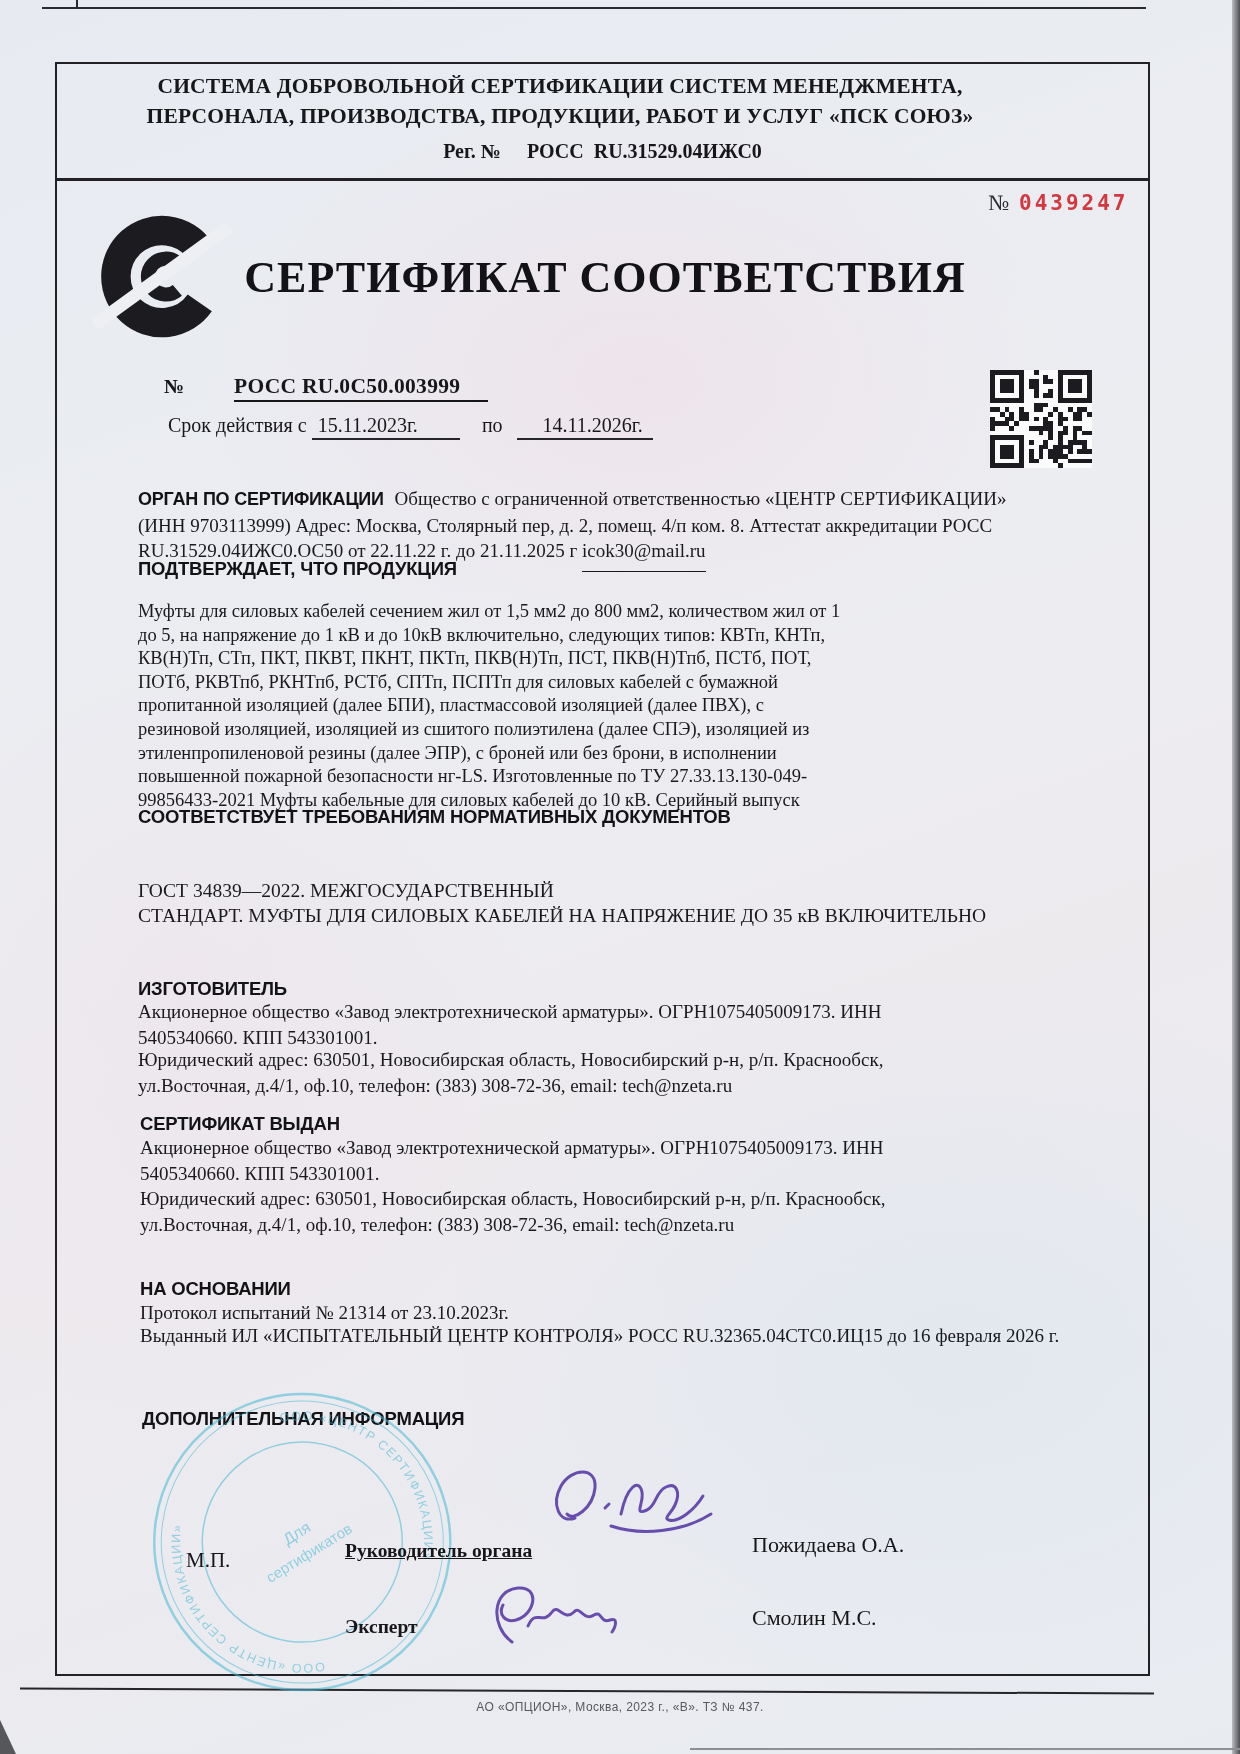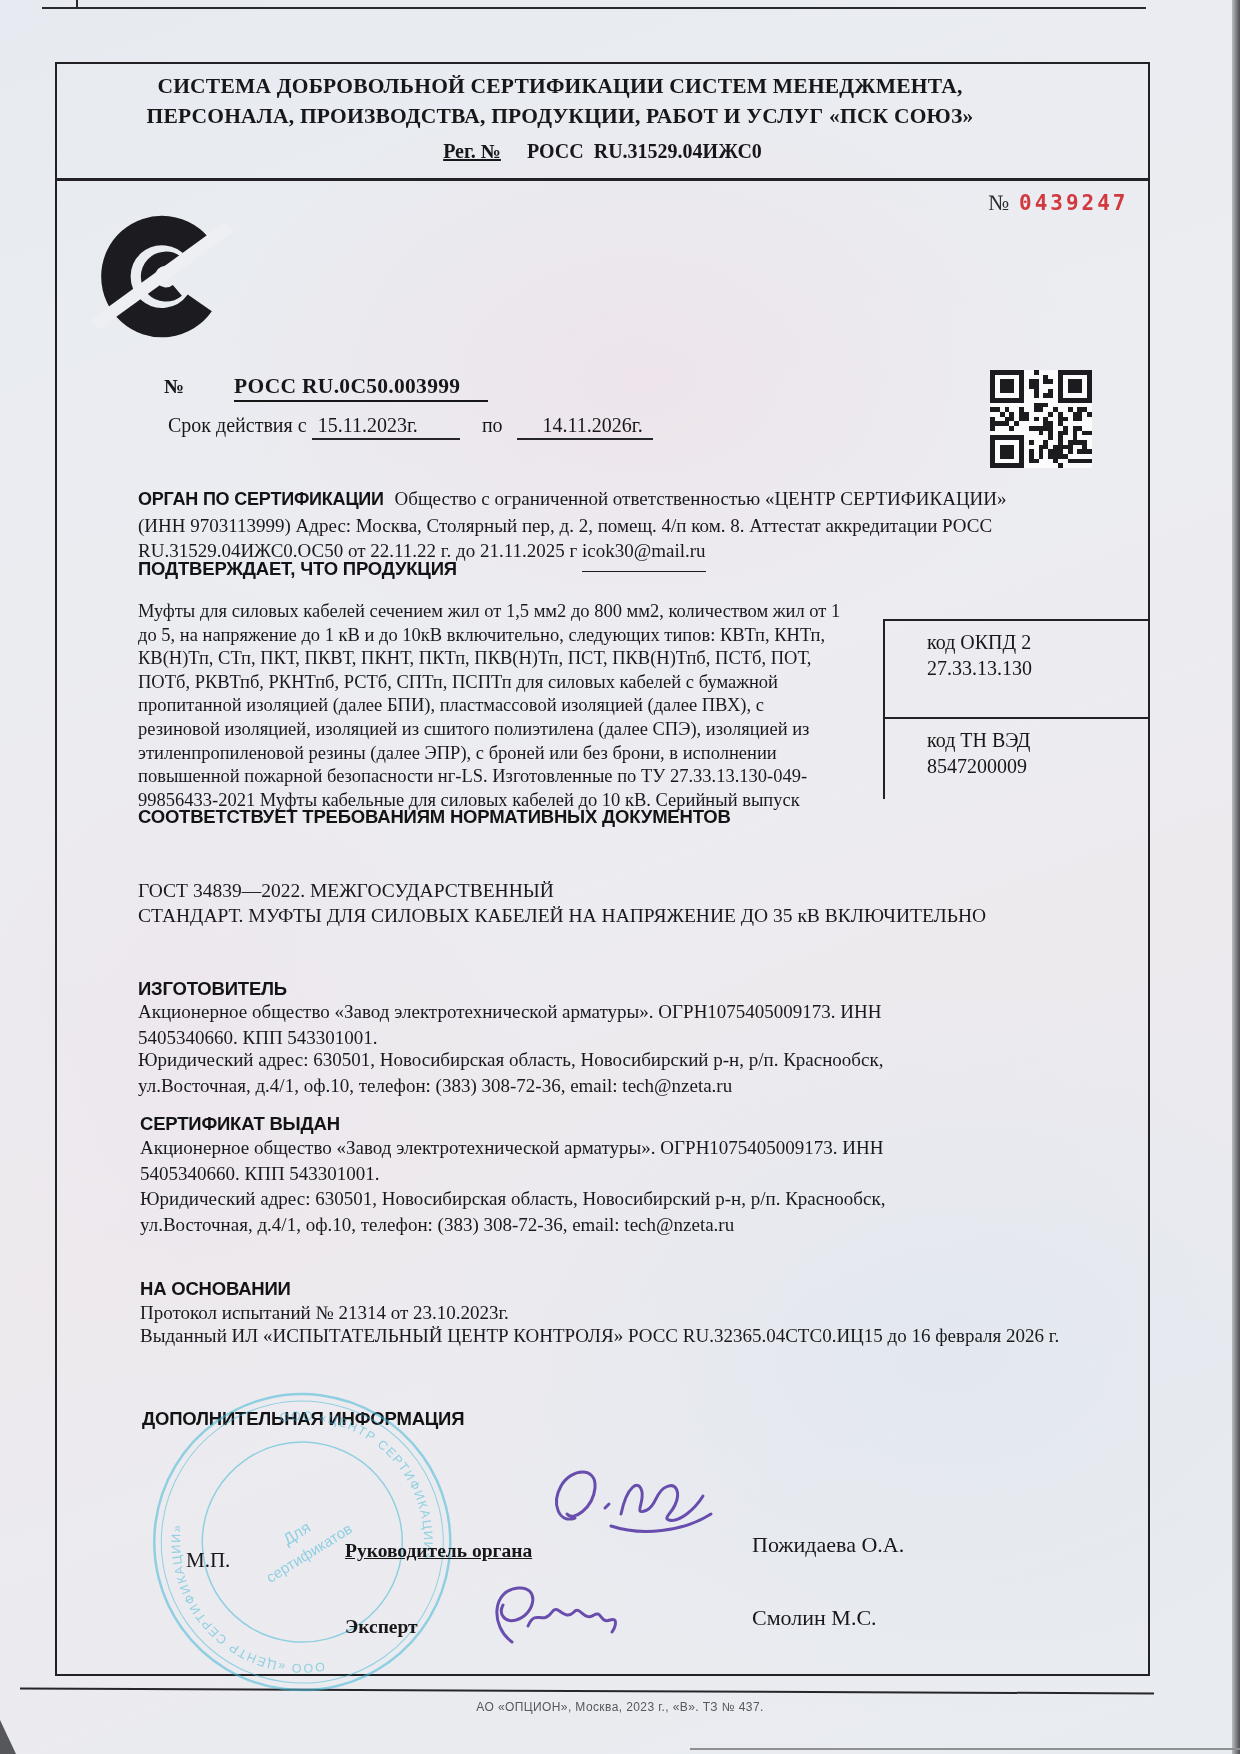--- a/index.html
+++ b/index.html
@@ -20,21 +20,21 @@
   .corner-bl{left:0;bottom:0;width:16px;height:34px;background:#55575b;clip-path:polygon(0 0,0 100%,100% 100%);}
   .bottom-edge{left:690px;bottom:4px;width:550px;height:2px;background:#8d8f93;}
   
   .frame{left:55px;top:62px;width:1095px;height:1614px;border:2.5px solid #222226;box-sizing:border-box;}
   .header-divider{left:55px;top:178px;width:1095px;height:2.5px;background:#222226;}
   .bottom-line2{left:20px;top:1690px;width:1134px;height:2px;background:#26262a;transform:rotate(.25deg);}
   
   .hdr{left:70px;width:980px;text-align:center;font-weight:700;font-size:21.5px;letter-spacing:.2px;white-space:nowrap;}
   .hdr1{top:74px;} .hdr2{top:104px;}
   .hdr-reg{left:70px;top:140px;width:1065px;text-align:center;font-weight:700;font-size:20px;white-space:pre;}
-  .hdr-reg .reg-label{margin-right:26px;text-decoration:underline;}
+  .hdr-reg .reg-label{margin-right:26px;}
   
   .form-no{left:988px;top:190px;white-space:nowrap;}
   .form-no .nl{font-size:22px;color:#2b2b30;}
   .form-no .nv{font-family:"DejaVu Sans Mono",monospace;font-weight:700;font-size:21px;letter-spacing:3px;color:#d2383e;margin-left:10px;}
   .title{left:150px;top:252px;width:910px;text-align:center;font-weight:700;font-size:44px;letter-spacing:1px;white-space:nowrap;color:#121217;}
   
   .cert-no{left:164px;top:374px;font-size:20px;white-space:nowrap;}
   .cert-no .lab{font-weight:700;margin-right:50px;}
   .cert-no .val{font-weight:700;font-size:21.5px;letter-spacing:.3px;border-bottom:2px solid #17171a;padding:0 28px 2px 0;text-align:center;}
   .validity{left:168px;top:414px;font-size:20px;white-space:nowrap;}
@@ -106,20 +106,21 @@
   <div class="abs form-no"><span class="nl">№</span><span class="nv">0439247</span></div>
 
   <div class="abs" style="left:92px;top:210px;width:140px;height:128px;">
     <svg viewBox="0 0 100 100" width="140" height="128">
       <path d="M 79.5 31.4 A 36 36 0 1 0 79.5 72.6" fill="none" stroke="#1b1b20" stroke-width="23"></path>
       <path d="M 62 41.3 A 14 14 0 1 0 62 62.7" fill="none" stroke="#1b1b20" stroke-width="11"></path>
       <rect x="-15" y="46.5" width="130" height="10" fill="#edeff3" transform="rotate(-36 50 52)"></rect>
     </svg>
   </div>
 
+  <div class="abs title">СЕРТИФИКАТ СООТВЕТСТВИЯ</div>
 
   <div class="abs cert-no"><span class="lab">№</span><span class="val">РОСС RU.0С50.003999</span></div>
 
   <div class="abs validity"><span>Срок действия с</span> <span class="u1">15.11.2023г.</span><span class="conj">по</span><span class="u2">14.11.2026г.</span></div>
 
   <div class="abs qr">
     <svg id="qr-svg" viewBox="0 0 21 21" width="102" height="98" preserveAspectRatio="none" shape-rendering="crispEdges">
       <rect x="0" y="0" width="21" height="21" fill="#fbfbfc"></rect>
       <g fill="#1b1b20">
         <rect x="0" y="0" width="7" height="7"></rect>
@@ -138,30 +139,20 @@
       </g>
     <path d="M9 0h1v1h-1zM11 1h1v1h-1zM8 2h1v1h-1zM9 2h1v1h-1zM11 2h1v1h-1zM12 2h1v1h-1zM8 3h1v1h-1zM9 3h1v1h-1zM9 4h1v1h-1zM12 4h1v1h-1zM9 5h1v1h-1zM11 5h1v1h-1zM12 5h1v1h-1zM9 7h1v1h-1zM10 7h1v1h-1zM11 7h1v1h-1zM0 8h1v1h-1zM1 8h1v1h-1zM3 8h1v1h-1zM6 8h1v1h-1zM9 8h1v1h-1zM10 8h1v1h-1zM13 8h1v1h-1zM16 8h1v1h-1zM18 8h1v1h-1zM19 8h1v1h-1zM2 9h1v1h-1zM4 9h1v1h-1zM6 9h1v1h-1zM7 9h1v1h-1zM12 9h1v1h-1zM14 9h1v1h-1zM17 9h1v1h-1zM18 9h1v1h-1zM20 9h1v1h-1zM0 10h1v1h-1zM3 10h1v1h-1zM4 10h1v1h-1zM6 10h1v1h-1zM7 10h1v1h-1zM9 10h1v1h-1zM11 10h1v1h-1zM14 10h1v1h-1zM15 10h1v1h-1zM17 10h1v1h-1zM18 10h1v1h-1zM0 11h1v1h-1zM1 11h1v1h-1zM2 11h1v1h-1zM3 11h1v1h-1zM5 11h1v1h-1zM11 11h1v1h-1zM12 11h1v1h-1zM14 11h1v1h-1zM0 12h1v1h-1zM4 12h1v1h-1zM8 12h1v1h-1zM9 12h1v1h-1zM10 12h1v1h-1zM11 12h1v1h-1zM12 12h1v1h-1zM15 12h1v1h-1zM17 12h1v1h-1zM18 12h1v1h-1zM10 13h1v1h-1zM12 13h1v1h-1zM14 13h1v1h-1zM15 13h1v1h-1zM17 13h1v1h-1zM19 13h1v1h-1zM20 13h1v1h-1zM12 14h1v1h-1zM14 14h1v1h-1zM17 14h1v1h-1zM8 15h1v1h-1zM11 15h1v1h-1zM14 15h1v1h-1zM16 15h1v1h-1zM17 15h1v1h-1zM18 15h1v1h-1zM19 15h1v1h-1zM10 16h1v1h-1zM11 16h1v1h-1zM13 16h1v1h-1zM14 16h1v1h-1zM15 16h1v1h-1zM16 16h1v1h-1zM19 16h1v1h-1zM8 17h1v1h-1zM10 17h1v1h-1zM12 17h1v1h-1zM13 17h1v1h-1zM14 17h1v1h-1zM16 17h1v1h-1zM18 17h1v1h-1zM19 17h1v1h-1zM20 17h1v1h-1zM8 18h1v1h-1zM10 18h1v1h-1zM12 18h1v1h-1zM13 18h1v1h-1zM14 18h1v1h-1zM15 18h1v1h-1zM8 19h1v1h-1zM9 19h1v1h-1zM13 19h1v1h-1zM16 19h1v1h-1zM17 19h1v1h-1zM18 19h1v1h-1zM19 19h1v1h-1zM20 19h1v1h-1zM14 20h1v1h-1z" fill="#1b1b20"></path>
       </svg>
   </div>
 
   <div class="abs p sec-authority"><span class="lbl">ОРГАН ПО СЕРТИФИКАЦИИ</span> <span>Общество с ограниченной ответственностью «ЦЕНТР СЕРТИФИКАЦИИ» (ИНН 9703113999) Адрес: Москва, Столярный пер, д. 2, помещ. 4/п ком. 8. Аттестат аккредитации РОСС RU.31529.04ИЖС0.ОС50 от 22.11.22 г. до 21.11.2025 г</span> <span class="u">icok30@mail.ru</span></div>
 
   <div class="abs lbl prod-lbl">ПОДТВЕРЖДАЕТ, ЧТО ПРОДУКЦИЯ</div>
   <div class="abs p prod-text">Муфты для силовых кабелей сечением жил от 1,5 мм2 до 800 мм2, количеством жил от 1 до 5, на напряжение до 1 кВ и до 10кВ включительно, следующих типов: КВТп, КНТп, КВ(Н)Тп, СТп, ПКТ, ПКВТ, ПКНТ, ПКТп, ПКВ(Н)Тп, ПСТ, ПКВ(Н)Тпб, ПСТб, ПОТ, ПОТб, РКВТпб, РКНТпб, РСТб, СПТп, ПСПТп для силовых кабелей с бумажной пропитанной изоляцией (далее БПИ), пластмассовой изоляцией (далее ПВХ), с резиновой изоляцией, изоляцией из сшитого полиэтилена (далее СПЭ), изоляцией из этиленпропиленовой резины (далее ЭПР), с броней или без брони, в исполнении повышенной пожарной безопасности нг-LS. Изготовленные по ТУ 27.33.13.130-049-99856433-2021 Муфты кабельные для силовых кабелей до 10 кВ. Серийный выпуск</div>
 
-  <div class="abs codes">
-    <div class="box box1">
-      <div>код ОКПД 2</div>
-      <div>27.33.13.130</div>
-    </div>
-    <div class="box box2">
-      <div>код ТН ВЭД</div>
-      <div>8547200009</div>
-    </div>
-  </div>
 
   <div class="abs lbl std-lbl">СООТВЕТСТВУЕТ ТРЕБОВАНИЯМ НОРМАТИВНЫХ ДОКУМЕНТОВ</div>
   <div class="abs p std1">ГОСТ 34839—2022. МЕЖГОСУДАРСТВЕННЫЙ</div>
   <div class="abs p std2">СТАНДАРТ. МУФТЫ ДЛЯ СИЛОВЫХ КАБЕЛЕЙ НА НАПРЯЖЕНИЕ ДО 35 кВ ВКЛЮЧИТЕЛЬНО</div>
 
   <div class="abs lbl manu-lbl">ИЗГОТОВИТЕЛЬ</div>
   <div class="abs p manu-p1">Акционерное общество «Завод электротехнической арматуры». ОГРН1075405009173. ИНН 5405340660. КПП 543301001.</div>
   <div class="abs p manu-p2">Юридический адрес: 630501, Новосибирская область, Новосибирский р-н, р/п. Краснообск, ул.Восточная, д.4/1, оф.10, телефон: (383) 308-72-36, email: tech@nzeta.ru</div>
 
   <div class="abs lbl iss-lbl">СЕРТИФИКАТ ВЫДАН</div>

